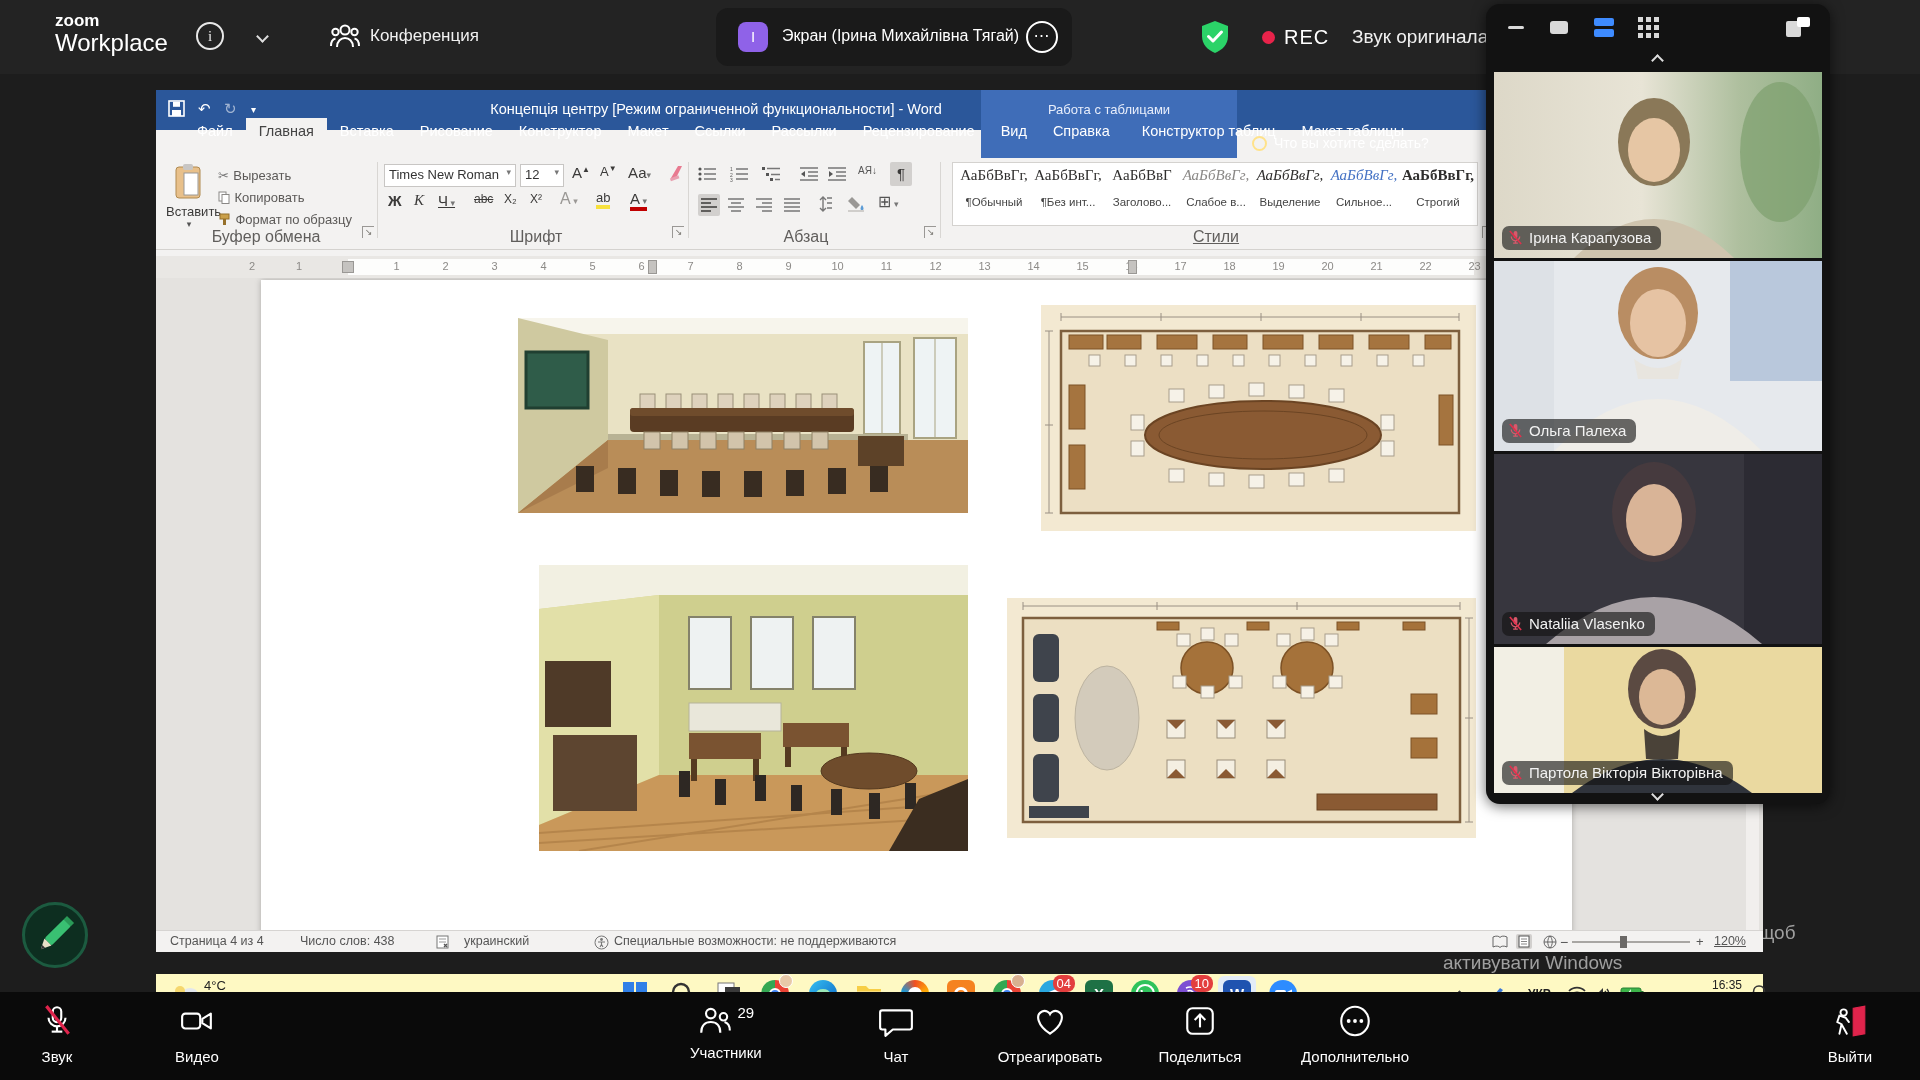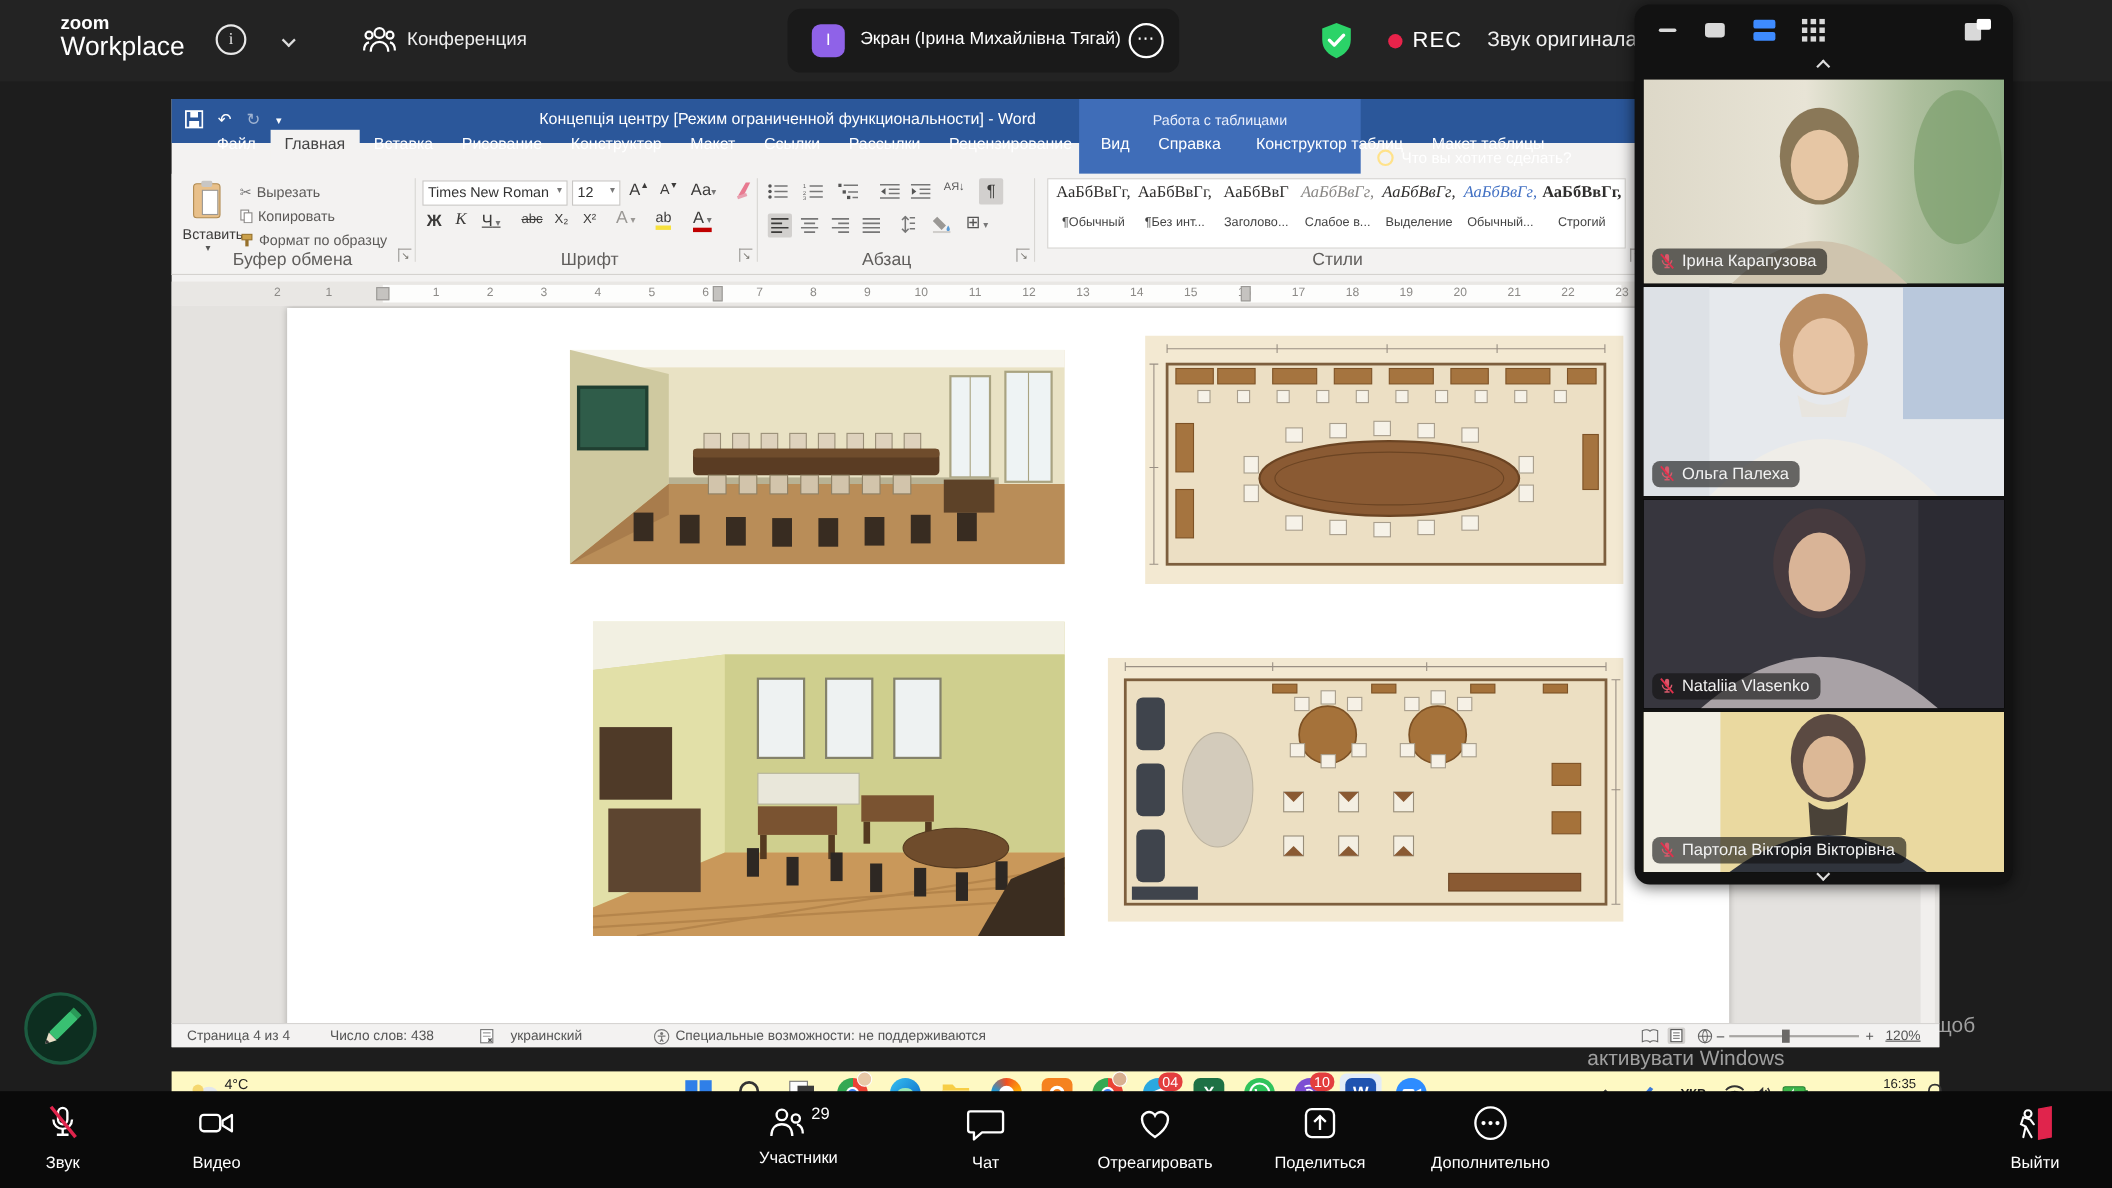--- a/index.html
+++ b/index.html
@@ -342,29 +342,29 @@
             <div class="slabel">Слабое в...</div>
           </div>
 
           <div class="style-card">
             <div class="sample">АаБбВвГг,</div>
             <div class="slabel">Выделение</div>
           </div>
 
           <div class="style-card">
             <div class="sample">АаБбВвГг,</div>
-            <div class="slabel">Обычный...</div>
+            <div class="slabel">Сильное...</div>
           </div>
 
           <div class="style-card">
             <div class="sample">АаБбВвГг,</div>
             <div class="slabel">Строгий</div>
           </div>
         </div>
-      <div class="glabel abs" style="left:980px; width:160px;">Стили</div>
+      <div class="glabel abs" style="left:980px; width:160px;text-decoration:underline;">Стили</div>
       <div class="launcher abs" style="left:1326px;">↘</div>
     </div>
 
     <div id="w-ruler" class="abs">
       <div id="ruler-white" class="abs"></div>
       <span class="ruler-num" style="left:93px;">2</span>
       <span class="ruler-num" style="left:140px;">1</span>
       <div class="ruler-mark abs" style="left:186px; top:5px; width:12px; height:12px;"></div>
       <div id="ruler-cells" class="abs">
 

